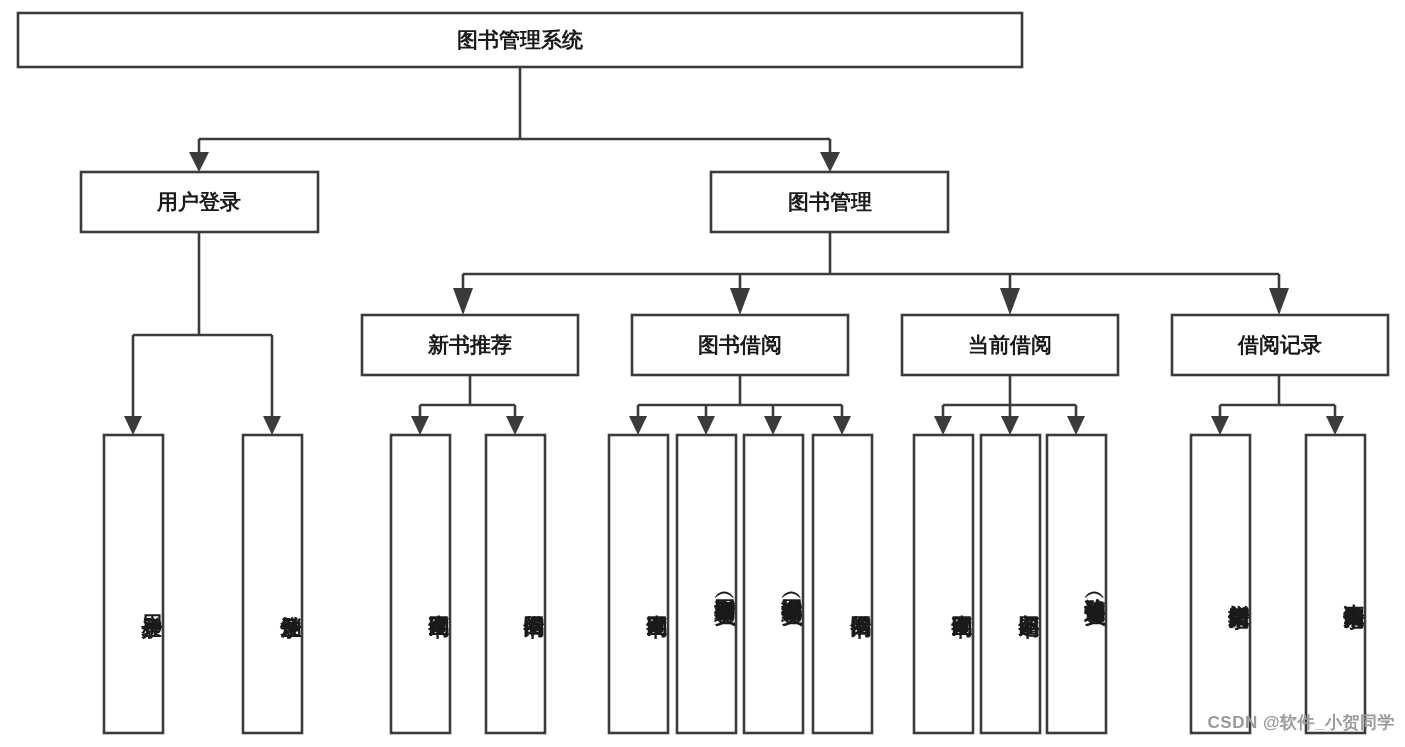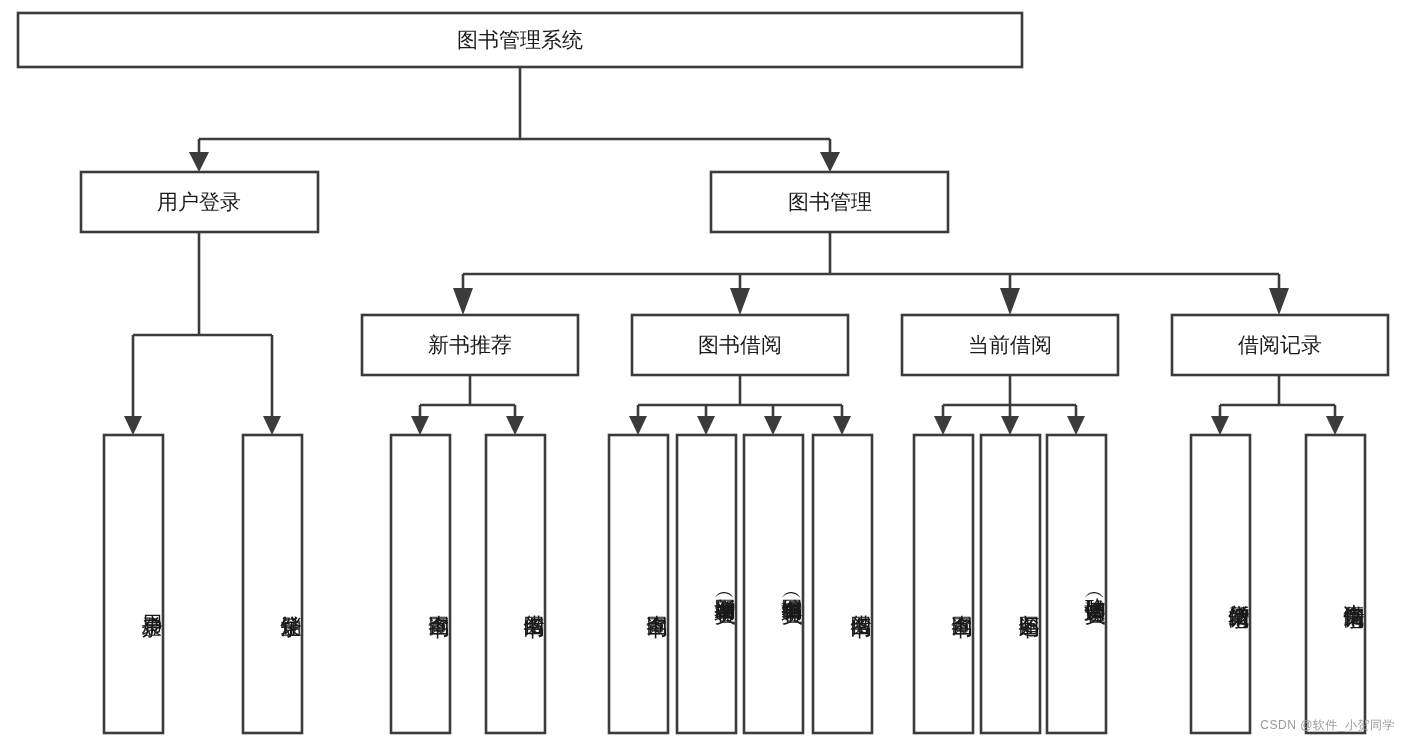--- a/index.html
+++ b/index.html
@@ -11,20 +11,21 @@
     width: 1405px;
     height: 747px;
     font-family: "Liberation Sans", "DejaVu Sans", sans-serif;
     overflow: hidden;
     position: relative;
   }
   #diagram-root {
     position: relative;
     width: 1405px;
     height: 740px;
+    font-weight: bold;
   }
   svg#flow {
     position: absolute;
     top: 0;
     left: 0;
     width: 1405px;
     height: 747px;
     display: block;
   }
   .nodebox {
@@ -69,21 +70,21 @@
     align-items: flex-start;
     justify-content: center;
     white-space: nowrap;
     pointer-events: none;
   }
   .watermark {
     position: absolute;
     right: 10px;
     bottom: 6px;
     font-family: "Liberation Sans", "DejaVu Sans", sans-serif;
-    font-size: 12px;
+    font-size: 17px;
     color: #9a9a9a;
     letter-spacing: 0.5px;
     white-space: nowrap;
   }
 </style>
 </head>
 <body>
 
 <div id="diagram-root">
 

